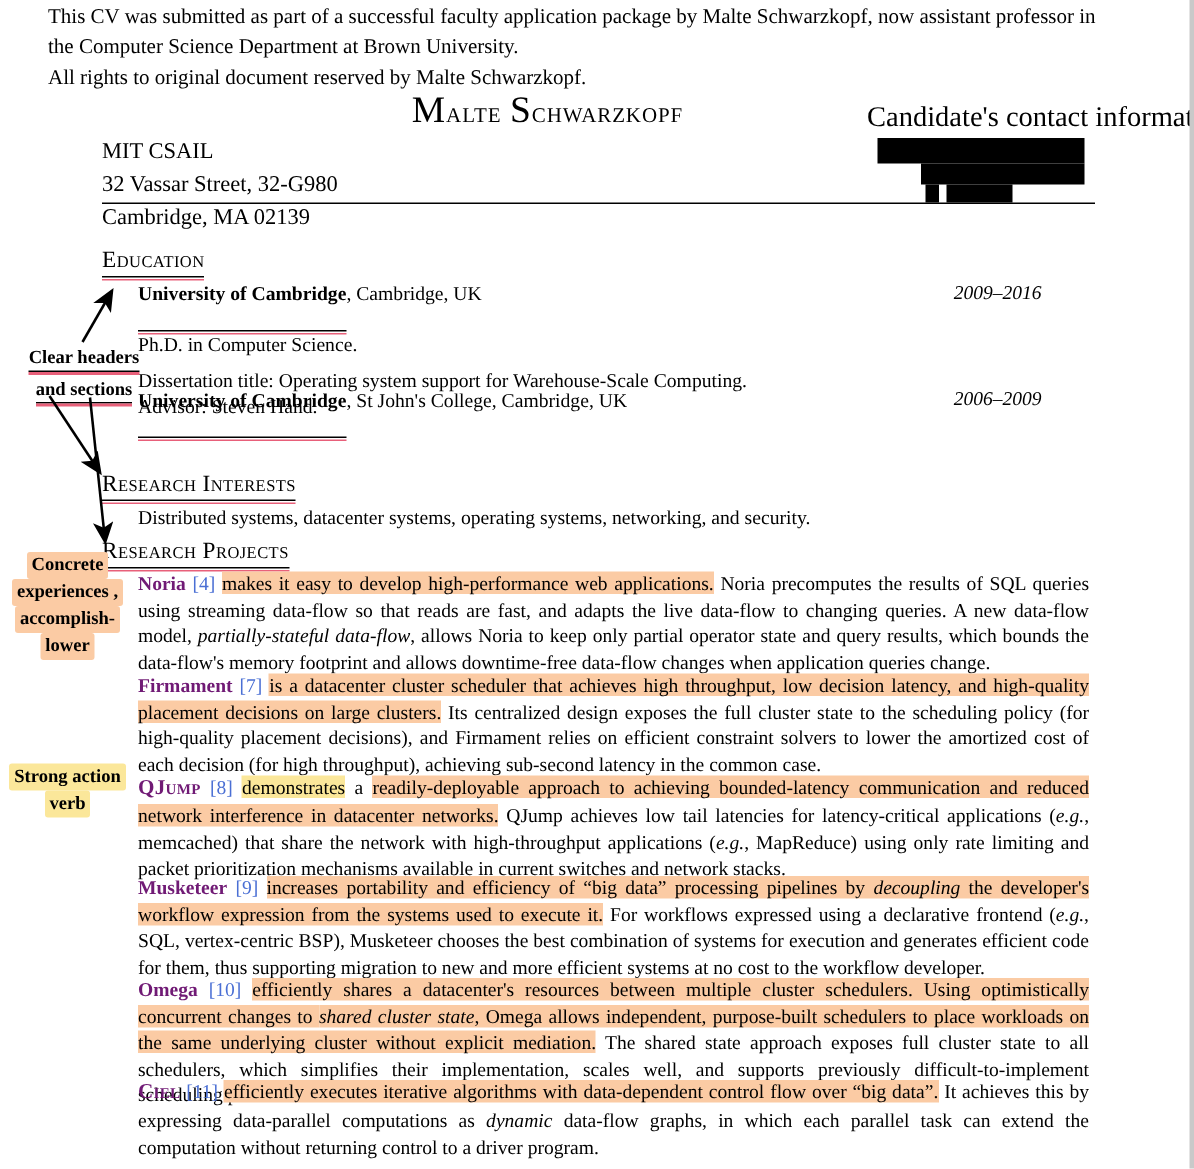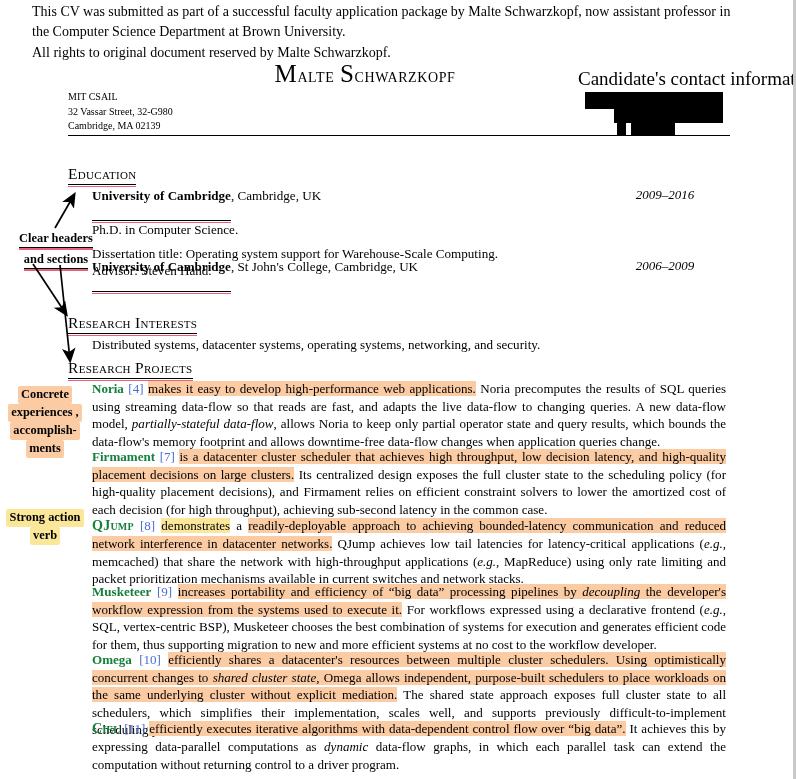--- a/index.html
+++ b/index.html
@@ -66,21 +66,21 @@
   .redaction .bar { background: #000000; position: absolute; }
   .redaction .bar1 { left: 0;   top: 0;  width: 138px; height: 17px; }
   .redaction .bar2 { left: 29px; top: 17px; width: 109px; height: 14px; }
   .redaction .bar3 { left: 32px; top: 31px; width: 9px;  height: 12px; }
   .redaction .bar4 { left: 46px; top: 31px; width: 44px; height: 12px; }
 
   .address {
     position: absolute;
     left: 68px;
     top: 90px;
-    font-size: 10px;
+    font-size: 15px;
     line-height: 1.47;
     white-space: nowrap;
   }
   .header-rule {
     position: absolute;
     left: 68px;
     top: 135px;
     width: 662px;
     height: 1.2px;
     background: #000000;
@@ -143,21 +143,21 @@
   
   .para {
     position: absolute;
     left: 92px;
     width: 634px;
     font-size: 13.05px;
     line-height: 1.345;
     text-align: justify;
     text-justify: inter-word;
   }
-  .proj { color: #15803d; font-weight: bold; }
+  .proj { color: #701a75; font-weight: bold; }
   .proj-sc { font-variant: small-caps; font-size: 14.1px; letter-spacing: 0.2px; }
   .cite { color: #4a6fd4; }
   .it { font-style: italic; }
 
   
   .callout {
     position: absolute;
     font-weight: bold;
     font-size: 12.4px;
     line-height: 1.28;
@@ -258,25 +258,25 @@
 
   <div class="para" style="top:651px;"><span class="proj">Omega</span> <span class="cite">[10]</span> <span class="hl">efficiently shares a datacenter's resources between multiple cluster schedulers. Using optimistically concurrent changes to </span><span class="hl it">shared cluster state</span><span class="hl">, Omega allows independent, purpose-built schedulers to place workloads on the same underlying cluster without explicit mediation.</span><span> The shared state approach exposes full cluster state to all schedulers, which simplifies their implementation, scales well, and supports previously difficult-to-implement scheduling policies.</span></div>
 
   <div class="para" style="top:719px;"><span class="proj proj-sc">Ciel</span> <span class="cite">[11]</span> <span class="hl">efficiently executes iterative algorithms with data-dependent control flow over “big data”.</span><span> It achieves this by expressing data-parallel computations as </span><span class="it">dynamic</span><span> data-flow graphs, in which each parallel task can extend the computation without returning control to a driver program.</span></div>
 
   <div class="callout callout-plain" style="left:12px; top:231px; width:88px;">
     <div><span>Clear headers</span></div>
     <div><span>and sections</span></div>
   </div>
 
-  <div class="callout callout-hl" style="left:6px; top:386px; width:78px;">
+  <div class="callout callout-hl" style="left:6px; top:368px; width:78px;">
     <div><span>Concrete</span></div>
     <div><span>experiences ,</span></div>
     <div><span>accomplish-</span></div>
-    <div><span>ments</span></div>
+    <div><span>lower</span></div>
   </div>
 
   <div class="callout callout-hly" style="left:3px; top:509px; width:84px;">
     <div><span>Strong action</span></div>
     <div><span>verb</span></div>
   </div>
 
   <svg class="arrow-layer" viewBox="0 0 796 779" xmlns="http://www.w3.org/2000/svg">
     <defs>
       <marker id="ah" markerWidth="10" markerHeight="10" refX="7" refY="4" orient="auto" markerUnits="strokeWidth">

